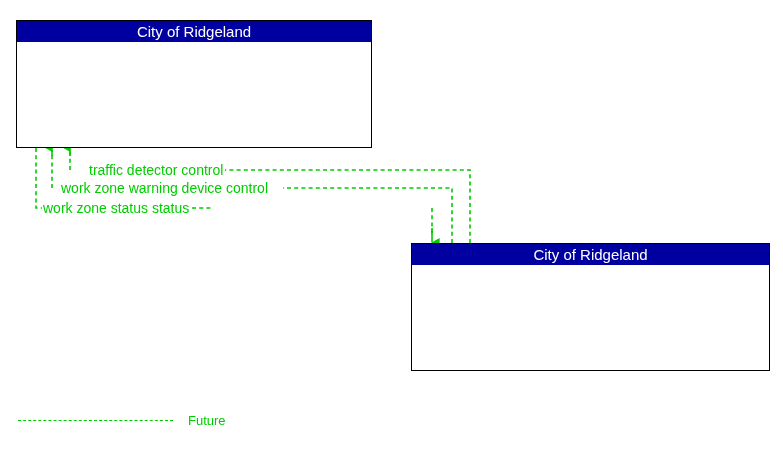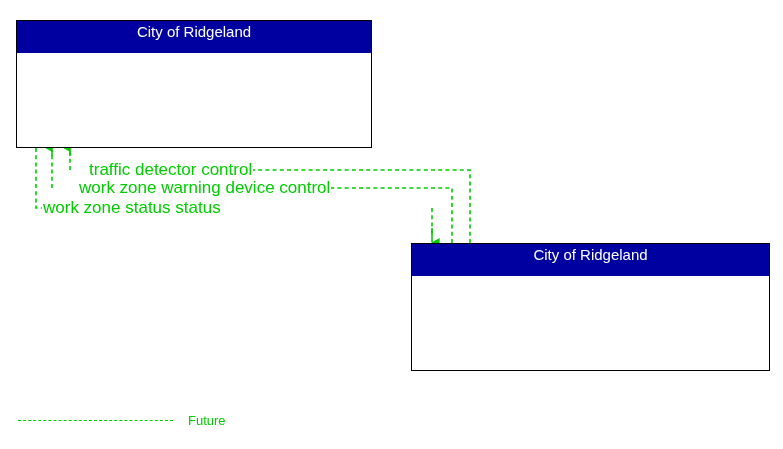--- a/index.html
+++ b/index.html
@@ -18,48 +18,48 @@
     border:1px solid #000000;
     background:#ffffff;
     box-sizing:border-box;
   }
   .ent-header{
     background:#0000A0;
     color:#ffffff;
     text-align:center;
     font-size:15px;
     line-height:21px;
-    height:32px;
+    height:21px;
     white-space:nowrap;
     overflow:hidden;
   }
   .ent-body{
     color:#000000;
     text-align:center;
     font-size:14.5px;
     line-height:17px;
     padding:3px 6px 0 6px;
     box-sizing:border-box;
   }
 
   #box-intrusion{left:16px;top:20px;width:356px;height:128px;}
   #box-maint{left:411px;top:243px;width:359px;height:128px;}
 
   
   .flow-label{
     position:absolute;
     color:#00CC00;
-    font-size:17px;
+    font-size:14px;
     line-height:12px;
     white-space:nowrap;
     background:#ffffff;
     padding:0 1px;
   }
   #lbl-traffic-detector-control{left:88px;top:164px;}
-  #lbl-wz-device-control{left:78px;top:182px;}
+  #lbl-wz-device-control{left:60px;top:182px;}
   #lbl-wz-status{left:42px;top:202px;}
 
   
   #legend{
     position:absolute;
     left:18px;top:412px;
     width:230px;height:18px;
   }
   #legend-line{
     position:absolute;left:0;top:8px;width:155px;height:0;

